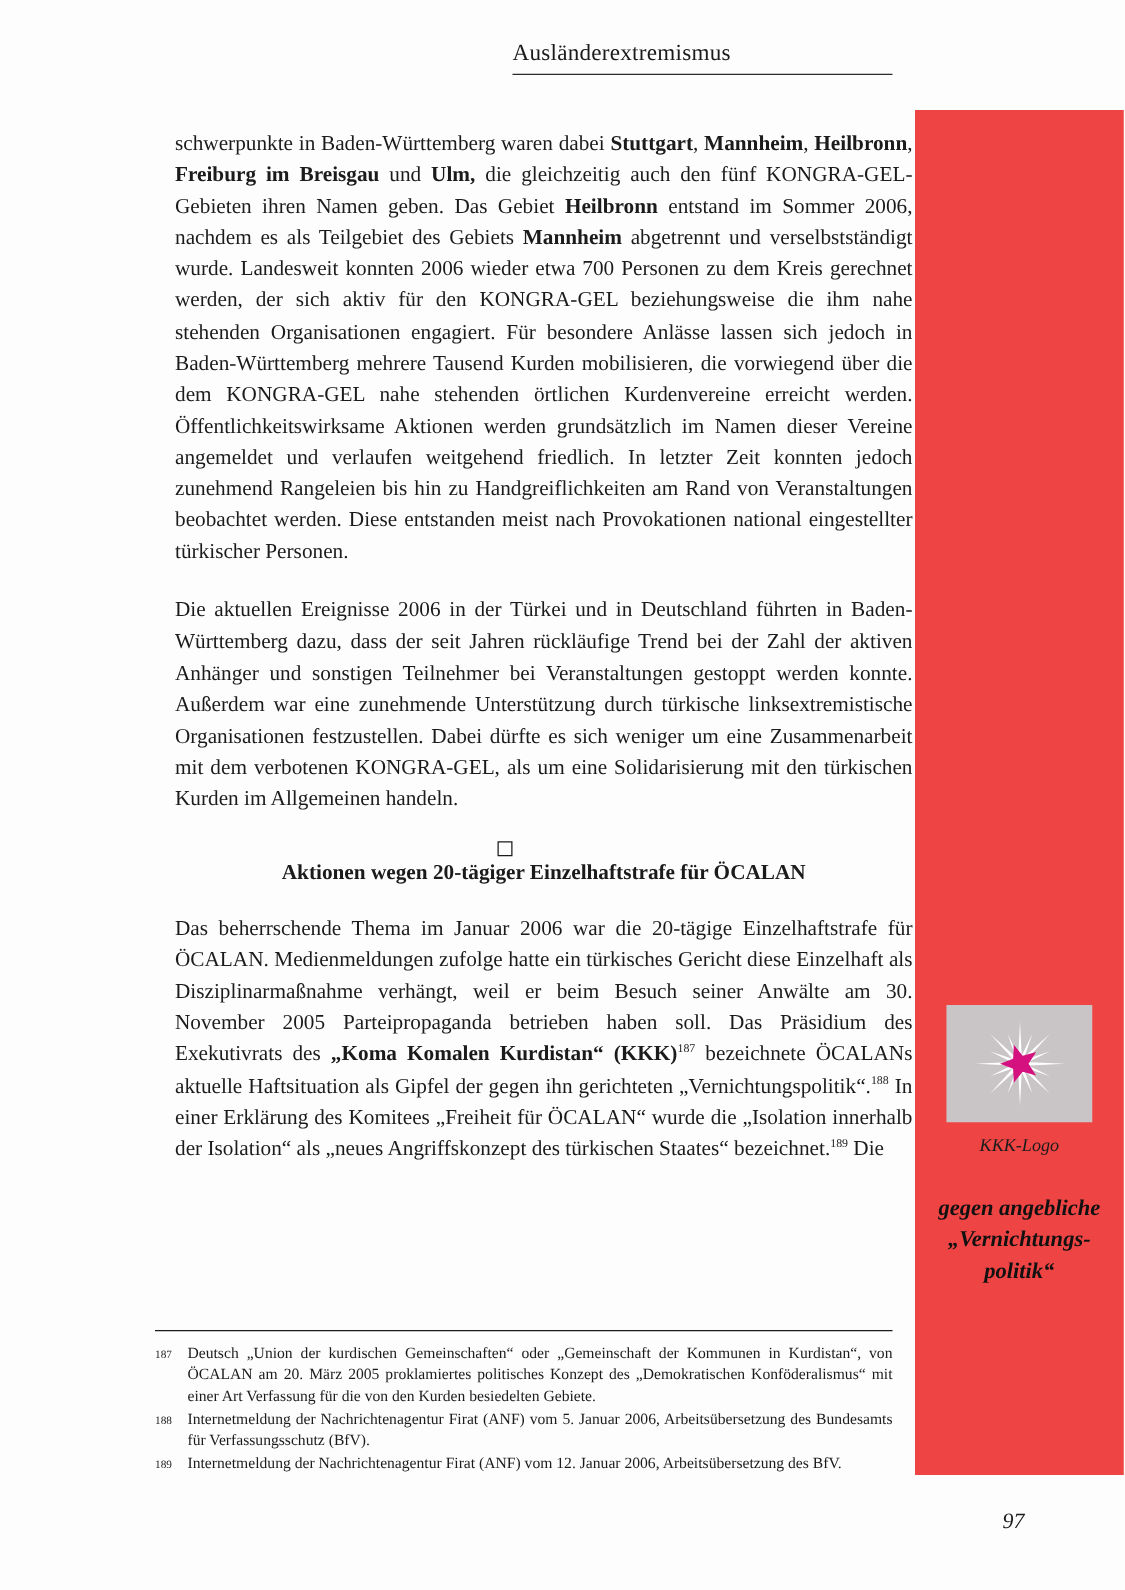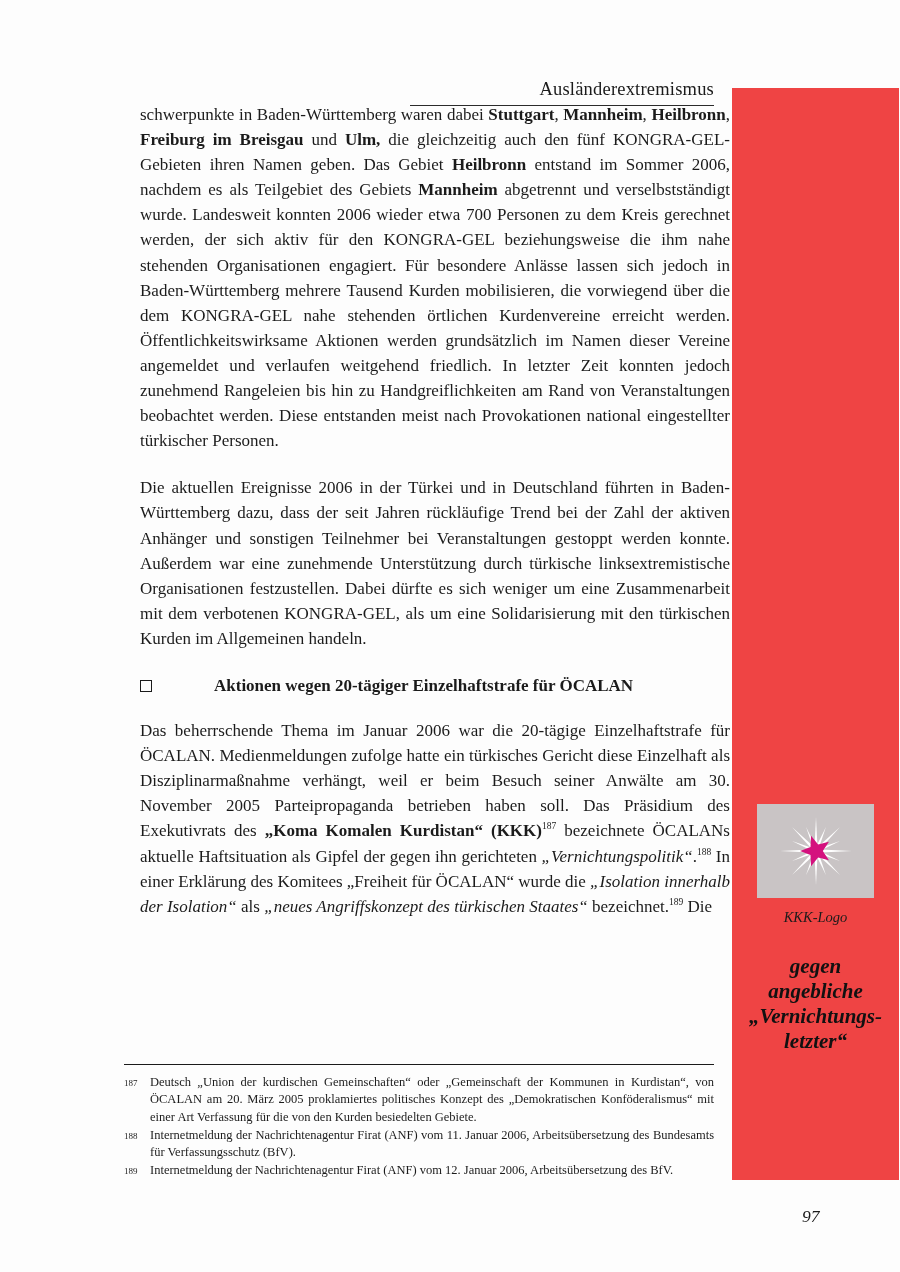--- a/index.html
+++ b/index.html
@@ -14,24 +14,23 @@
   .page {
     position:absolute; inset:0;
     width:900px; height:1272px;
     background:#fdfdfd;
     overflow:hidden;
   }
 
   
   .running-header {
     position:absolute; top:33px; left:410px; width:304px;
-    text-align:right;
+    text-align:left;
     border-bottom:1.5px solid #2b2b2b;
     padding-bottom:5px;
-    margin-top:46px;
   }
   .header-title { font-size:18.5px; letter-spacing:0.2px; }
 
   
   .sidebar {
     position:absolute; left:732px; top:88px;
     width:167px; height:1092px;
     background:#ef4444;
   }
   .logo-figure { margin-top:716px; text-align:center; }
@@ -44,46 +43,47 @@
     font-style:italic;
     font-size:14.5px;
     color:#1b1b1b;
   }
   .margin-note {
     margin-top:28px;
     padding:0 16px;
     text-align:center;
     font-weight:bold;
     font-style:italic;
-    font-size:21px;
+    font-size:18px;
     line-height:25px;
     color:#111;
   }
 
   
   .body-text {
     position:absolute; left:140px; top:102px; width:590px;
     font-size:17px; line-height:25.1px;
     text-align:justify;
     hyphens:none;
   }
   .para { margin-bottom:22px; }
   .b { font-weight:bold; }
-  .i { font-style:italic; }
+  .i { }
   sup.fnref {
     font-size:9.5px;
     line-height:0;
     vertical-align:super;
     letter-spacing:0;
   }
   .section-heading {
     display:flex; align-items:center;
     font-size:17px; font-weight:bold;
     margin:14px 0 20px 0;
     text-align:center;
+    flex-direction:column;
   }
   .bullet-square {
     display:inline-block;
     width:12px; height:12px;
     border:1.6px solid #1b1b1b;
     margin-right:62px;
     flex:0 0 auto;
   }
 
   
@@ -173,42 +173,42 @@
             <circle cx="0" cy="0" r="6" fill="#ffffff"></circle>
           </g>
           <path transform="rotate(-18)" fill="#d4117e" d="M0,-16 L4,-5.5 L15.2,-4.9 L6.5,2.1 L9.4,12.9 L0,6.8 L-9.4,12.9 L-6.5,2.1 L-15.2,-4.9 L-4,-5.5 Z"></path>
         </g>
       </svg>
       <figcaption class="logo-caption">KKK-Logo</figcaption>
     </figure>
     <div class="margin-note">
       <div>gegen angebliche</div>
       <div>„Vernichtungs-</div>
-      <div>letzter“</div>
+      <div>politik“</div>
     </div>
   </aside>
 
   <main class="body-text">
     <p class="para"><span>schwerpunkte in Baden-Württemberg waren dabei </span><span class="b">Stuttgart</span><span>, </span><span class="b">Mannheim</span><span>, </span><span class="b">Heilbronn</span><span>, </span><span class="b">Freiburg im Breisgau</span><span> und </span><span class="b">Ulm,</span><span> die gleichzeitig auch den fünf KONGRA-GEL-Gebieten ihren Namen geben. Das Gebiet </span><span class="b">Heilbronn</span><span> entstand im Sommer 2006, nachdem es als Teilgebiet des Gebiets </span><span class="b">Mannheim</span><span> abgetrennt und verselbstständigt wurde. Landesweit konnten 2006 wieder etwa 700 Personen zu dem Kreis gerechnet werden, der sich aktiv für den KONGRA-GEL beziehungsweise die ihm nahe stehenden Organisationen engagiert. Für besondere Anlässe lassen sich jedoch in Baden-Württemberg mehrere Tausend Kurden mobilisieren, die vorwiegend über die dem KONGRA-GEL nahe stehenden örtlichen Kurdenvereine erreicht werden. Öffentlichkeitswirksame Aktionen werden grundsätzlich im Namen dieser Vereine angemeldet und verlaufen weitgehend friedlich. In letzter Zeit konnten jedoch zunehmend Rangeleien bis hin zu Handgreiflichkeiten am Rand von Veranstaltungen beobachtet werden. Diese entstanden meist nach Provokationen national eingestellter türkischer Personen.</span></p>
     <p class="para"><span>Die aktuellen Ereignisse 2006 in der Türkei und in Deutschland führten in Baden-Württemberg dazu, dass der seit Jahren rückläufige Trend bei der Zahl der aktiven Anhänger und sonstigen Teilnehmer bei Veranstaltungen gestoppt werden konnte. Außerdem war eine zunehmende Unterstützung durch türkische linksextremistische Organisationen festzustellen. Dabei dürfte es sich weniger um eine Zusammenarbeit mit dem verbotenen KONGRA-GEL, als um eine Solidarisierung mit den türkischen Kurden im Allgemeinen handeln.</span></p>
     <h2 class="section-heading">
       <span class="bullet-square"></span>
       <span class="heading-text">Aktionen wegen 20-tägiger Einzelhaftstrafe für ÖCALAN</span>
     </h2>
     <p class="para"><span>Das beherrschende Thema im Januar 2006 war die 20-tägige Einzelhaftstrafe für ÖCALAN. Medienmeldungen zufolge hatte ein türkisches Gericht diese Einzelhaft als Disziplinarmaßnahme verhängt, weil er beim Besuch seiner Anwälte am 30. November 2005 Parteipropaganda betrieben haben soll. Das Präsidium des Exekutivrats des </span><span class="b">„Koma Komalen Kurdistan“ (KKK)</span><sup class="fnref">187</sup><span> bezeichnete ÖCALANs aktuelle Haftsituation als Gipfel der gegen ihn gerichteten </span><span class="i">„Vernichtungspolitik“</span><span>.</span><sup class="fnref">188</sup><span> In einer Erklärung des Komitees „Freiheit für ÖCALAN“ wurde die </span><span class="i">„Isolation innerhalb der Isolation“</span><span> als </span><span class="i">„neues Angriffskonzept des türkischen Staates“</span><span> bezeichnet.</span><sup class="fnref">189</sup><span> Die</span></p>
   </main>
 
   <section class="footnotes">
     <div class="fn">
       <span class="fn-num">187</span>
       <span class="fn-text">Deutsch „Union der kurdischen Gemeinschaften“ oder „Gemeinschaft der Kommunen in Kurdistan“, von ÖCALAN am 20. März 2005 proklamiertes politisches Konzept des „Demokratischen Konföderalismus“ mit einer Art Verfassung für die von den Kurden besiedelten Gebiete.</span>
     </div>
     <div class="fn">
       <span class="fn-num">188</span>
-      <span class="fn-text">Internetmeldung der Nachrichtenagentur Firat (ANF) vom 11. Januar 2006, Arbeitsübersetzung des Bundesamts für Verfassungsschutz (BfV).</span>
+      <span class="fn-text">Internetmeldung der Nachrichtenagentur Firat (ANF) vom 5. Januar 2006, Arbeitsübersetzung des Bundesamts für Verfassungsschutz (BfV).</span>
     </div>
     <div class="fn">
       <span class="fn-num">189</span>
       <span class="fn-text">Internetmeldung der Nachrichtenagentur Firat (ANF) vom 12. Januar 2006, Arbeitsübersetzung des BfV.</span>
     </div>
   </section>
 
   <div class="page-number">97</div>
 
 </div>

